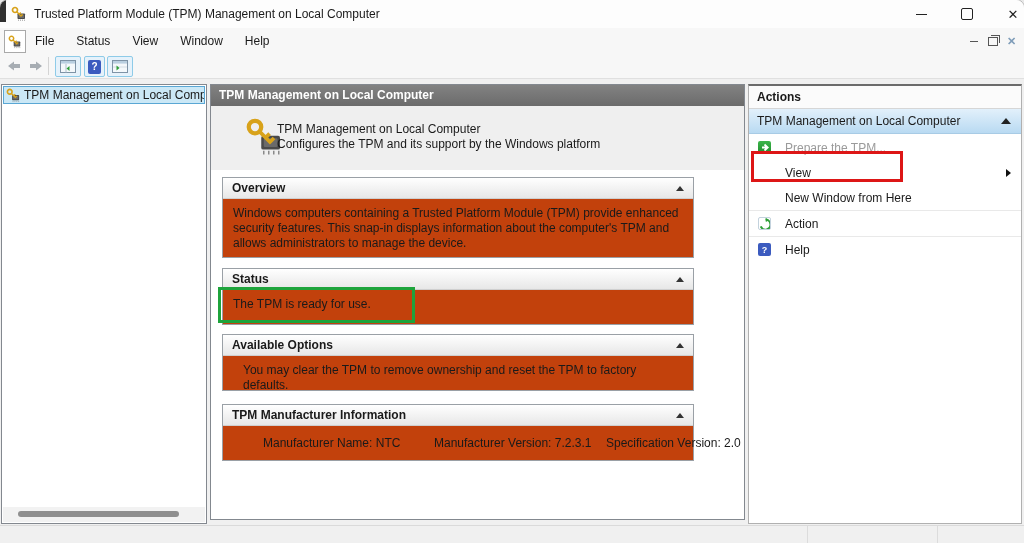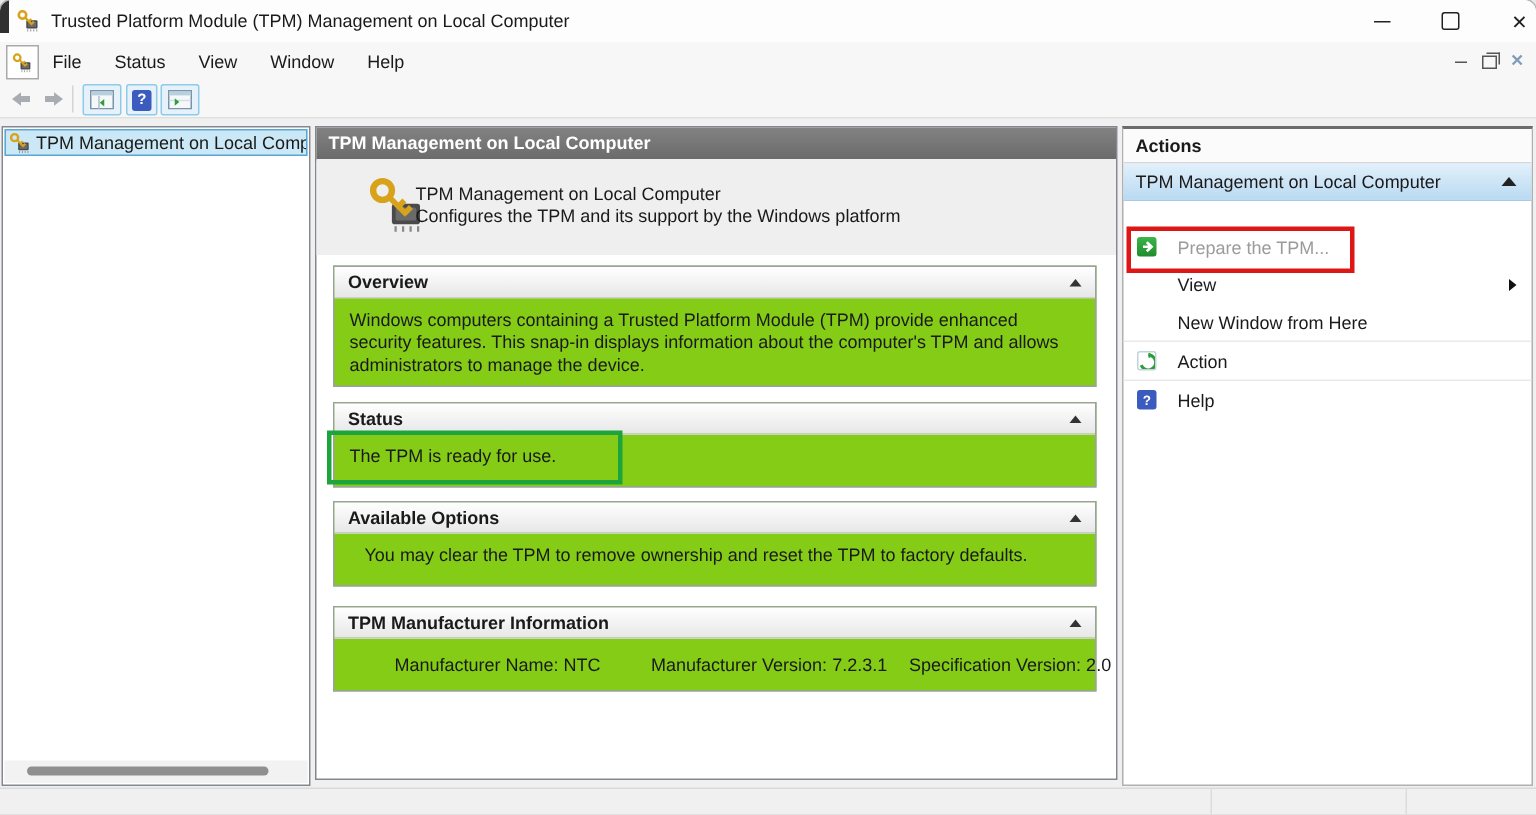--- a/index.html
+++ b/index.html
@@ -54,21 +54,21 @@
   .hthumb{position:absolute;left:15px;top:4px;width:161px;height:6px;background:#8f8f8f;border-radius:3px;}
 
   .main-panel{position:absolute;left:210px;top:84px;width:535px;height:436px;background:#fff;
     border:1px solid #83888f;box-sizing:border-box;}
   .main-header{height:21px;line-height:21px;background:linear-gradient(#828282,#6b6b6b);
     color:#fff;font-weight:bold;padding-left:8px;border-bottom:1px solid #595959;}
   .banner{position:absolute;left:0;top:21px;width:100%;height:64px;background:#efefef;}
   .banner-icon{position:absolute;left:34px;top:11px;}
   .banner-text{position:absolute;left:66px;top:16px;line-height:15px;}
 
-  .section{position:absolute;left:11px;width:509px;background:#84cc16;border:1px solid #9aa0a6;box-sizing:border-box;}
+  .section{position:absolute;left:11px;width:472px;background:#c2410c;border:1px solid #9aa0a6;box-sizing:border-box;}
   .sec-header{position:relative;height:20px;line-height:20px;background:linear-gradient(#ffffff,#e7e7e7);
     border-bottom:1px solid #cfcfcf;font-weight:bold;padding-left:9px;}
   .collapse-tri{position:absolute;right:9px;top:8px;width:0;height:0;
     border-left:4px solid transparent;border-right:4px solid transparent;border-bottom:5px solid #333;}
   .sec-body{padding:7px 10px 0 10px;line-height:15px;}
   .mf-body{position:relative;height:30px;}
   .mf-pair{position:absolute;top:10px;white-space:nowrap;margin-left:28px;}
 
   
   .actions-panel{position:absolute;left:748px;top:84px;width:274px;height:440px;background:#fff;
@@ -286,21 +286,21 @@
     </div>
   </div>
 
   <div class="actions-panel">
     <div class="actions-header">Actions</div>
     <div class="actions-group">
       <span>TPM Management on Local Computer</span>
       <span class="group-tri"></span>
     </div>
 
-    <div class="action-item disabled" style="margin-top:18px">
+    <div class="action-item disabled" style="margin-top:1px">
       <span class="action-icon-slot green-chip">
         <svg width="10" height="13" viewBox="0 0 10 13">
             <use href="#white-arrow"></use>
           </svg>
       </span>
       <span class="action-label">Prepare the TPM...</span>
     </div>
 
 
     <div class="action-item">

